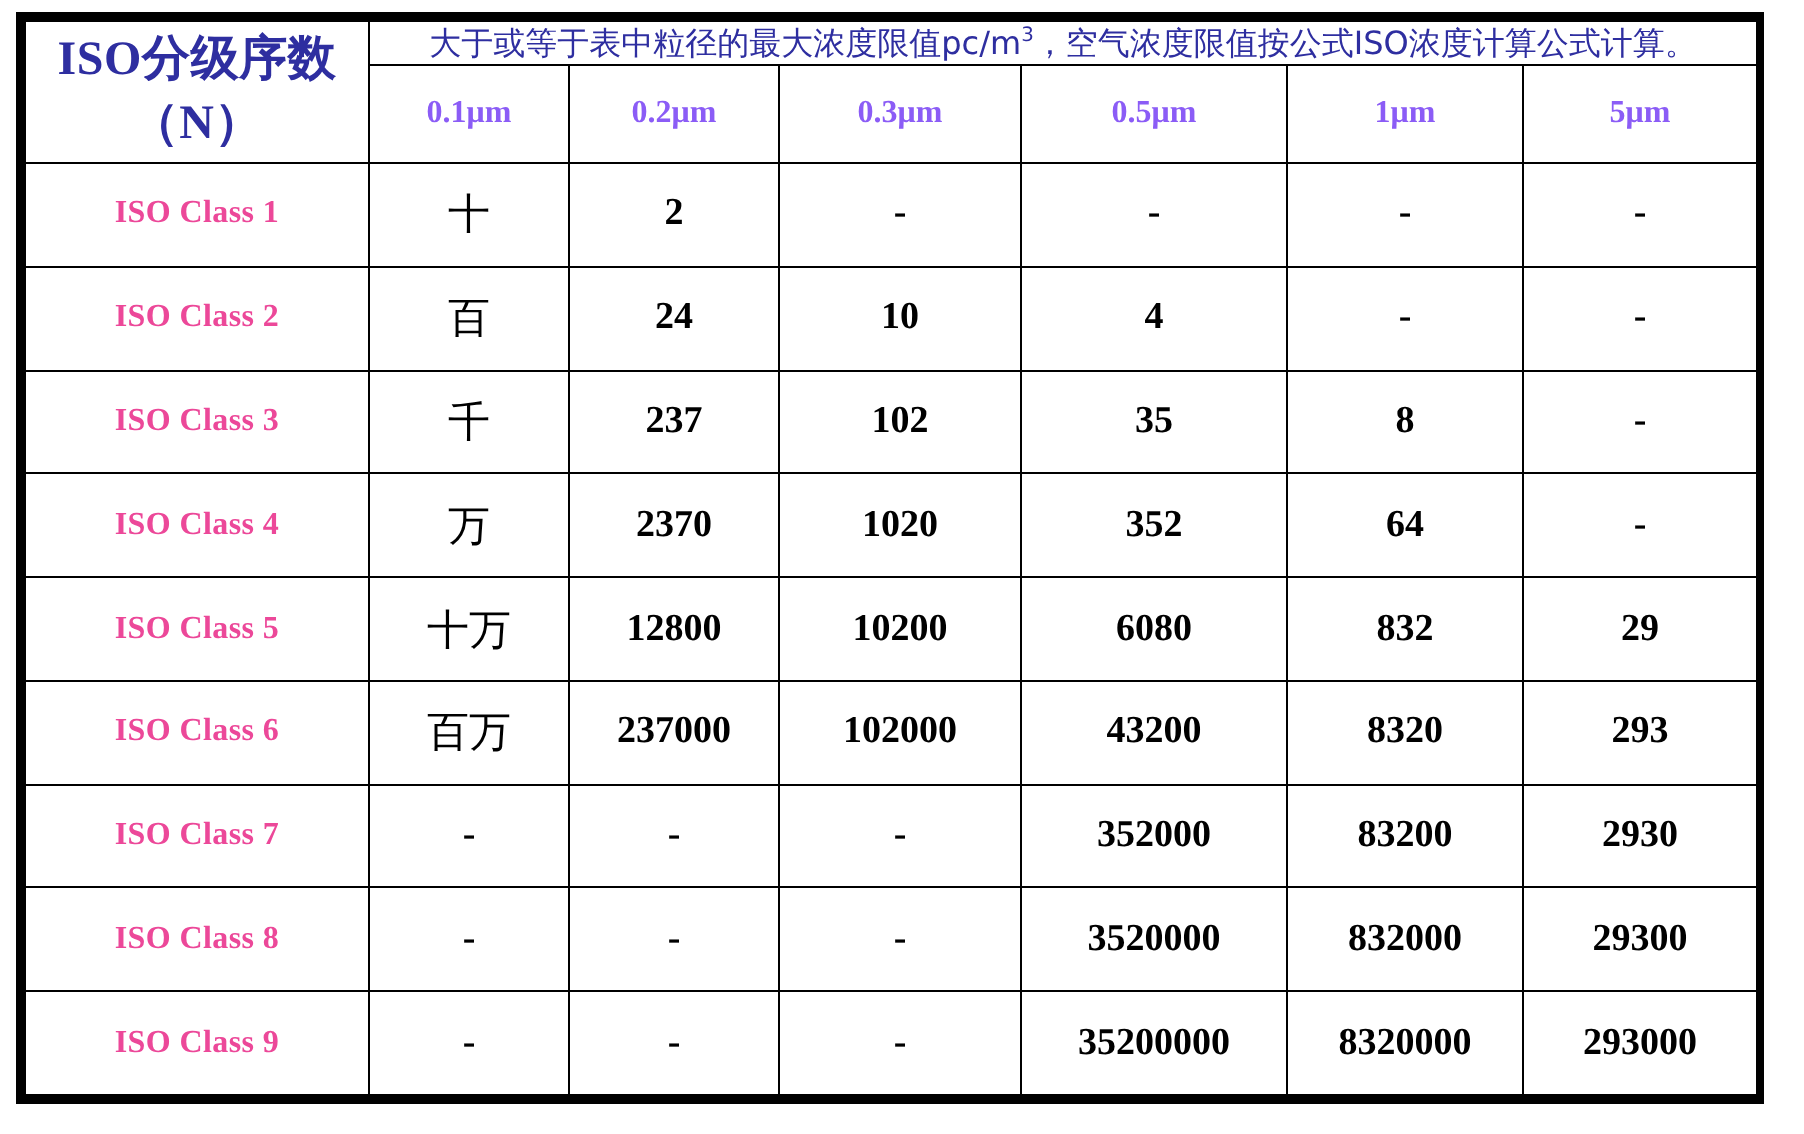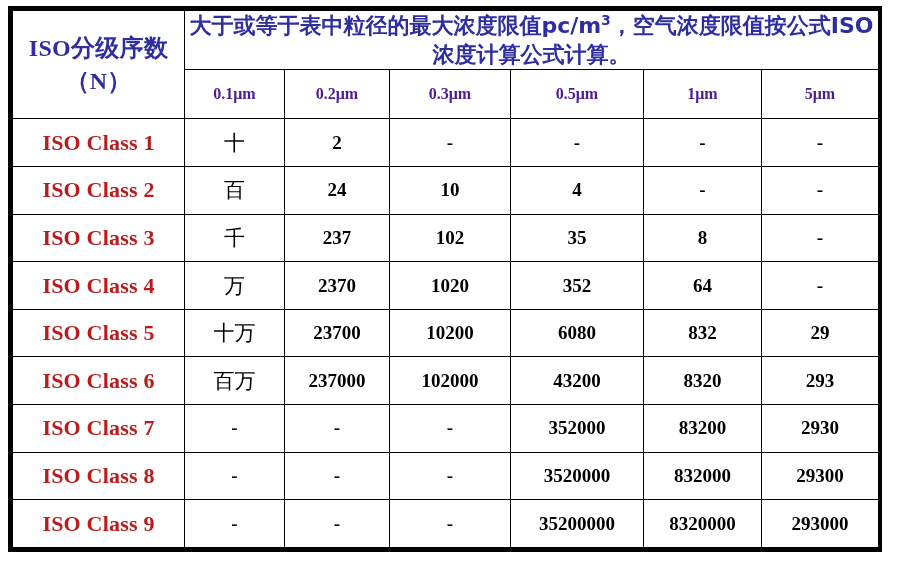--- a/index.html
+++ b/index.html
@@ -55,43 +55,43 @@
   .hdr-class {
     color: #2e2ea0;
     font-weight: bold;
     font-size: 24px;
     line-height: 1.35;
     letter-spacing: 0.3px;
   }
 
   .hdr-note {
     color: #2e2ea0;
-    font-weight: bold;
-    font-size: 22px;
+    font-weight: normal;
+    font-size: 16px;
     line-height: 1.32;
     text-align: left;
     padding: 4px 6px 2px 8px;
     font-family: "DejaVu Sans", sans-serif;
     letter-spacing: 0px;
   }
   .hdr-note sup { font-size: 0.62em; vertical-align: super; }
 
   .hdr-size {
-    color: #4c1d95;
+    color: #8b5cf6;
     font-weight: bold;
     font-size: 16px;
     font-family: "Liberation Serif", serif;
     height: 48px;
   }
 
   
   .cell-class {
-    color: #b91c1c;
-    font-weight: bold;
-    font-size: 22px;
+    color: #ec4899;
+    font-weight: bold;
+    font-size: 16px;
     font-family: "Liberation Serif", "DejaVu Serif", serif;
     letter-spacing: 0.2px;
   }
 
   .cell-num {
     color: #000000;
     font-weight: bold;
     font-size: 19px;
     font-family: "Liberation Serif", "DejaVu Serif", serif;
   }
@@ -181,21 +181,21 @@
           <td class="cell-cn">万</td>
           <td class="cell-num">2370</td>
           <td class="cell-num">1020</td>
           <td class="cell-num">352</td>
           <td class="cell-num">64</td>
           <td class="cell-num">-</td>
         </tr>
         <tr class="data-row">
           <td class="cell-class">ISO Class 5</td>
           <td class="cell-cn">十万</td>
-          <td class="cell-num">23700</td>
+          <td class="cell-num">12800</td>
           <td class="cell-num">10200</td>
           <td class="cell-num">6080</td>
           <td class="cell-num">832</td>
           <td class="cell-num">29</td>
         </tr>
         <tr class="data-row">
           <td class="cell-class">ISO Class 6</td>
           <td class="cell-cn">百万</td>
           <td class="cell-num">237000</td>
           <td class="cell-num">102000</td>

